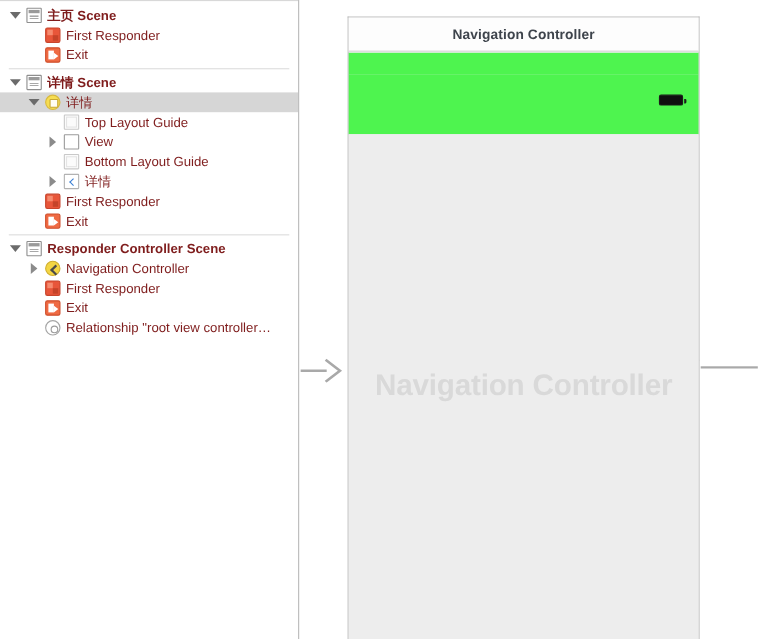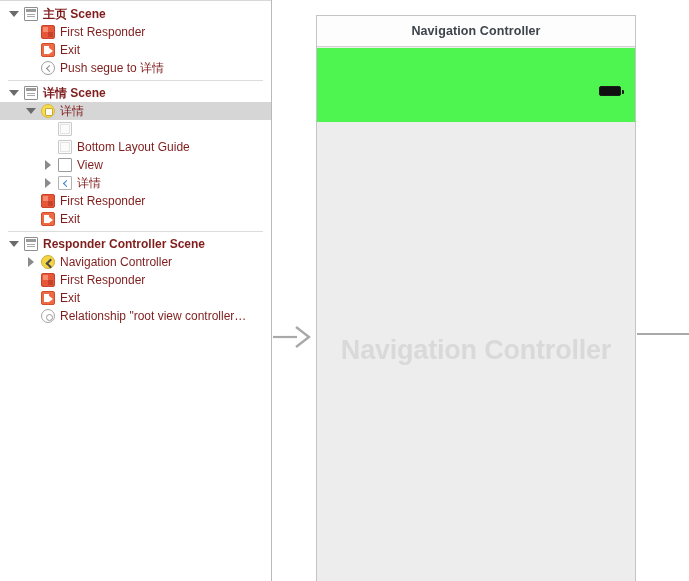--- a/index.html
+++ b/index.html
@@ -367,61 +367,55 @@
           <span class="ico ico-fr"></span>
           <span class="label">First Responder</span>
         </div>
         <div class="row">
           <span style="display: inline-block; flex: 0 0 auto; width: 26px;"></span>
           <span class="tri none"></span>
           <span style="display: inline-block; flex: 0 0 5px; width: 5px;"></span>
           <span class="ico ico-exit"></span>
           <span class="label">Exit</span>
         </div>
-        <div class="row">
-          <span style="display: inline-block; flex: 0 0 auto; width: 26px;"></span>
-          <span class="tri none"></span>
-          <span style="display: inline-block; flex: 0 0 5px; width: 5px;"></span>
-          <span class="ico ico-segue"></span>
-          <span class="label">Push segue to 详情</span>
-        </div>
         <div class="group-sep"></div>
         <div class="row scene-row">
           <span style="display: inline-block; flex: 0 0 auto; width: 9px;"></span>
           <span class="tri open"></span>
           <span style="display: inline-block; flex: 0 0 5px; width: 5px;"></span>
           <span class="ico ico-scene"></span>
           <span class="label">详情 Scene</span>
         </div>
         <div class="row selected">
           <span style="display: inline-block; flex: 0 0 auto; width: 26px;"></span>
           <span class="tri open"></span>
           <span style="display: inline-block; flex: 0 0 5px; width: 5px;"></span>
           <span class="ico ico-vc"></span>
           <span class="label">详情</span>
         </div>
         <div class="row">
           <span style="display: inline-block; flex: 0 0 auto; width: 43px;"></span>
           <span class="tri none"></span>
           <span style="display: inline-block; flex: 0 0 5px; width: 5px;"></span>
           <span class="ico ico-guide"></span>
+          <span class="label">Top Layout Guide</span>
+        </div>
+        <div class="row">
+          <span style="display: inline-block; flex: 0 0 auto; width: 43px;"></span>
+          <span class="tri closed"></span>
+          <span style="display: inline-block; flex: 0 0 5px; width: 5px;"></span>
+          <span class="ico ico-view"></span>
+          <span class="label">View</span>
         </div>
         <div class="row">
           <span style="display: inline-block; flex: 0 0 auto; width: 43px;"></span>
           <span class="tri none"></span>
           <span style="display: inline-block; flex: 0 0 5px; width: 5px;"></span>
           <span class="ico ico-guide"></span>
           <span class="label">Bottom Layout Guide</span>
-        </div>
-        <div class="row">
-          <span style="display: inline-block; flex: 0 0 auto; width: 43px;"></span>
-          <span class="tri closed"></span>
-          <span style="display: inline-block; flex: 0 0 5px; width: 5px;"></span>
-          <span class="ico ico-view"></span>
-          <span class="label">View</span>
         </div>
         <div class="row">
           <span style="display: inline-block; flex: 0 0 auto; width: 43px;"></span>
           <span class="tri closed"></span>
           <span style="display: inline-block; flex: 0 0 5px; width: 5px;"></span>
           <span class="ico ico-navitem"></span>
           <span class="label">详情</span>
         </div>
         <div class="row">
           <span style="display: inline-block; flex: 0 0 auto; width: 26px;"></span>

